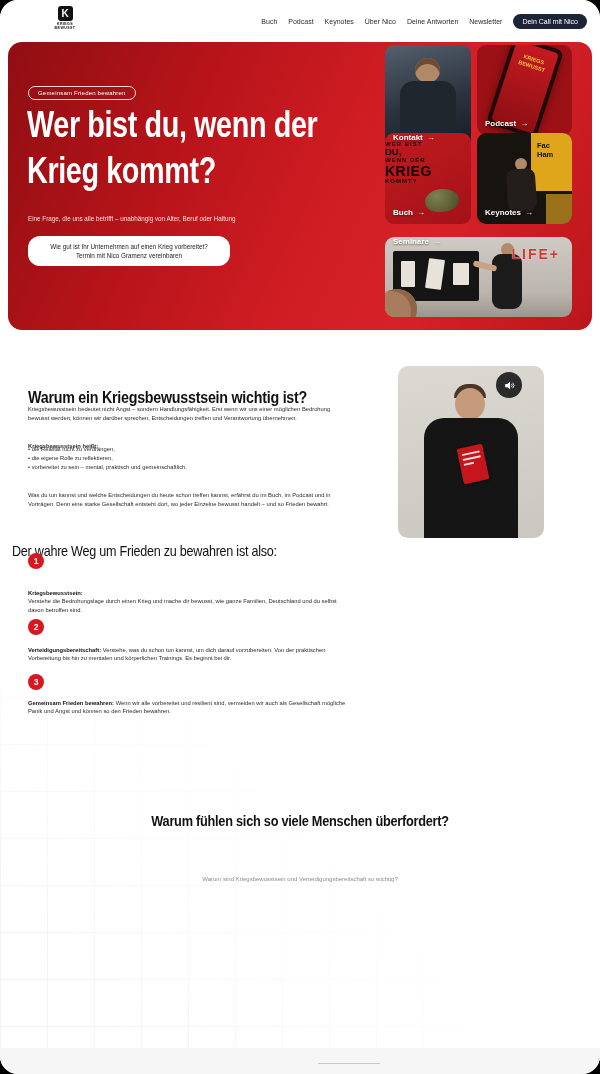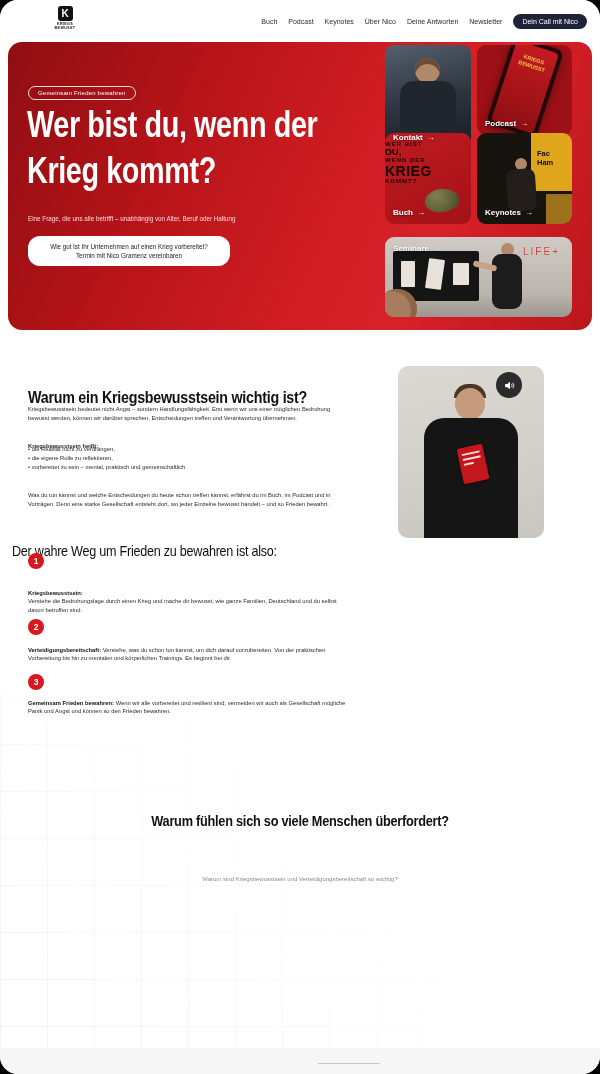--- a/index.html
+++ b/index.html
@@ -26,50 +26,50 @@
   .h1{position:absolute;left:19px;top:60px;color:#fff;font-weight:bold;font-size:36px;line-height:46px;}
   .h1 div{transform:scaleX(.8);transform-origin:left top;white-space:nowrap;letter-spacing:-.5px;}
   .sub{position:absolute;left:20px;top:172px;width:330px;font-size:6.3px;color:rgba(255,235,235,.92);line-height:9px;}
   .hero-cta{position:absolute;left:20px;top:194px;width:202px;background:#fff;border:none;border-radius:12px;
             padding:6px 8px;font-size:6.3px;line-height:9px;color:#222;text-align:center;font-family:inherit;cursor:pointer;}
 
   
   .card{position:absolute;border-radius:9px;overflow:hidden;cursor:pointer;}
   .clabel{position:absolute;left:8px;bottom:7px;color:#fff;font-size:8px;font-weight:bold;
           text-shadow:0 1px 2px rgba(0,0,0,.5);display:flex;gap:4px;align-items:center;z-index:3;}
-  .clabel.topl{bottom:auto;top:7px;}
+  .clabel.topl{bottom:auto;top:0;}
   .c-kontakt{left:377px;top:3px;width:86px;height:104px;background:linear-gradient(165deg,#55606e 0%,#2b333e 55%,#161b23 100%);}
   .ph-head{position:absolute;border-radius:50%;}
   .c-kontakt .ph-head{left:30px;top:13px;width:25px;height:25px;background:#b08968;box-shadow:inset 0 6px 0 #6d4c33;}
   .c-kontakt .ph-torso{position:absolute;left:15px;top:36px;width:56px;height:50px;border-radius:14px 14px 0 0;background:#20262e;}
   .c-podcast{left:469px;top:3px;width:95px;height:90px;background:#9c1115;}
   .phone{position:absolute;left:22px;top:-4px;width:52px;height:92px;background:#230809;border-radius:7px;
          transform:rotate(18deg);box-shadow:0 3px 8px rgba(0,0,0,.4);}
   .phone .screen{position:absolute;inset:4px;background:linear-gradient(#c41a20,#8e0f13);border-radius:4px;
                  text-align:center;color:#f3c73f;font-weight:bold;font-size:5.5px;line-height:7px;padding-top:10px;box-sizing:border-box;}
   .c-buch{left:377px;top:91px;width:86px;height:91px;background:linear-gradient(150deg,#c01b20,#a31217);}
   .cover{position:absolute;left:0;right:0;top:8px;text-align:left;color:#1a0505;font-weight:bold;line-height:1.05;}
   .cover .s{font-size:6px;letter-spacing:1px;} .cover .m{font-size:9.5px;} .cover .l{font-size:14px;letter-spacing:.5px;}
   .helmet{position:absolute;left:40px;top:56px;width:34px;height:23px;border-radius:50% 50% 46% 46%;
           background:radial-gradient(circle at 35% 28%,#808150,#565832 72%,#3f4124);transform:rotate(-6deg);}
   .c-keynotes{left:469px;top:91px;width:95px;height:91px;background:#17130f;}
   .ypanel{position:absolute;left:54px;top:0;width:41px;height:58px;background:#dfa61b;color:#111;
-          font-weight:bold;font-size:7.5px;line-height:9px;padding:16px 0 0 6px;box-sizing:border-box;}
+          font-weight:bold;font-size:7.5px;line-height:9px;padding:8px 0 0 6px;box-sizing:border-box;}
   .ymach{position:absolute;right:0;bottom:0;width:26px;height:30px;background:#c89222;opacity:.75;}
   .c-keynotes .ph-head{left:38px;top:25px;width:12px;height:12px;background:#b08968;}
   .c-keynotes .ph-torso{position:absolute;left:30px;top:36px;width:29px;height:42px;border-radius:8px;background:#241e1a;transform:rotate(-4deg);}
   .c-seminare{left:377px;top:195px;width:187px;height:80px;background:linear-gradient(#cfcac3 0%,#bab5ae 70%,#9d968e 100%);}
   .tv{position:absolute;left:8px;top:14px;width:86px;height:50px;background:#151515;border-radius:2px;}
   .tv i{position:absolute;display:block;background:#e8e3da;border-radius:1px;}
   .tv .a1{left:8px;top:10px;width:14px;height:26px;} .tv .a2{left:34px;top:8px;width:16px;height:30px;transform:rotate(8deg);}
   .tv .a3{left:60px;top:12px;width:16px;height:22px;}
   .sem-head{position:absolute;left:116px;top:6px;width:13px;height:13px;border-radius:50%;background:#b28a6b;}
   .sem-body{position:absolute;left:107px;top:17px;width:30px;height:55px;border-radius:9px;background:#1c1c1c;}
   .sem-arm{position:absolute;left:88px;top:26px;width:24px;height:6px;border-radius:3px;background:#caa183;transform:rotate(14deg);}
-  .life{position:absolute;right:12px;top:9px;color:#cc3a33;font-weight:normal;font-size:10px;letter-spacing:2px;
+  .life{position:absolute;right:12px;top:9px;color:#cc3a33;font-weight:bold;font-size:14px;letter-spacing:2px;
         text-shadow:0 0 1px #fff;}
   .fg-head{position:absolute;left:-8px;bottom:-12px;width:40px;height:40px;border-radius:50%;background:#a87c5f;box-shadow:inset -6px 2px 0 #8f6547;}
 
   
   .h2{position:absolute;left:28px;top:374px;font-size:17px;font-weight:bold;color:#111;}
   .h2 span,.h3 span{display:inline-block;transform:scaleX(.84);transform-origin:left top;white-space:nowrap;letter-spacing:-.3px;}
   .copy{position:absolute;left:28px;width:324px;font-size:5.8px;line-height:9px;color:#2a2a2a;}
   .p1{top:399px;} .pintro{top:436px;font-weight:bold;}
   .bullets{top:445px;} .bullets div{margin:0;}
   .p2{top:485px;}

